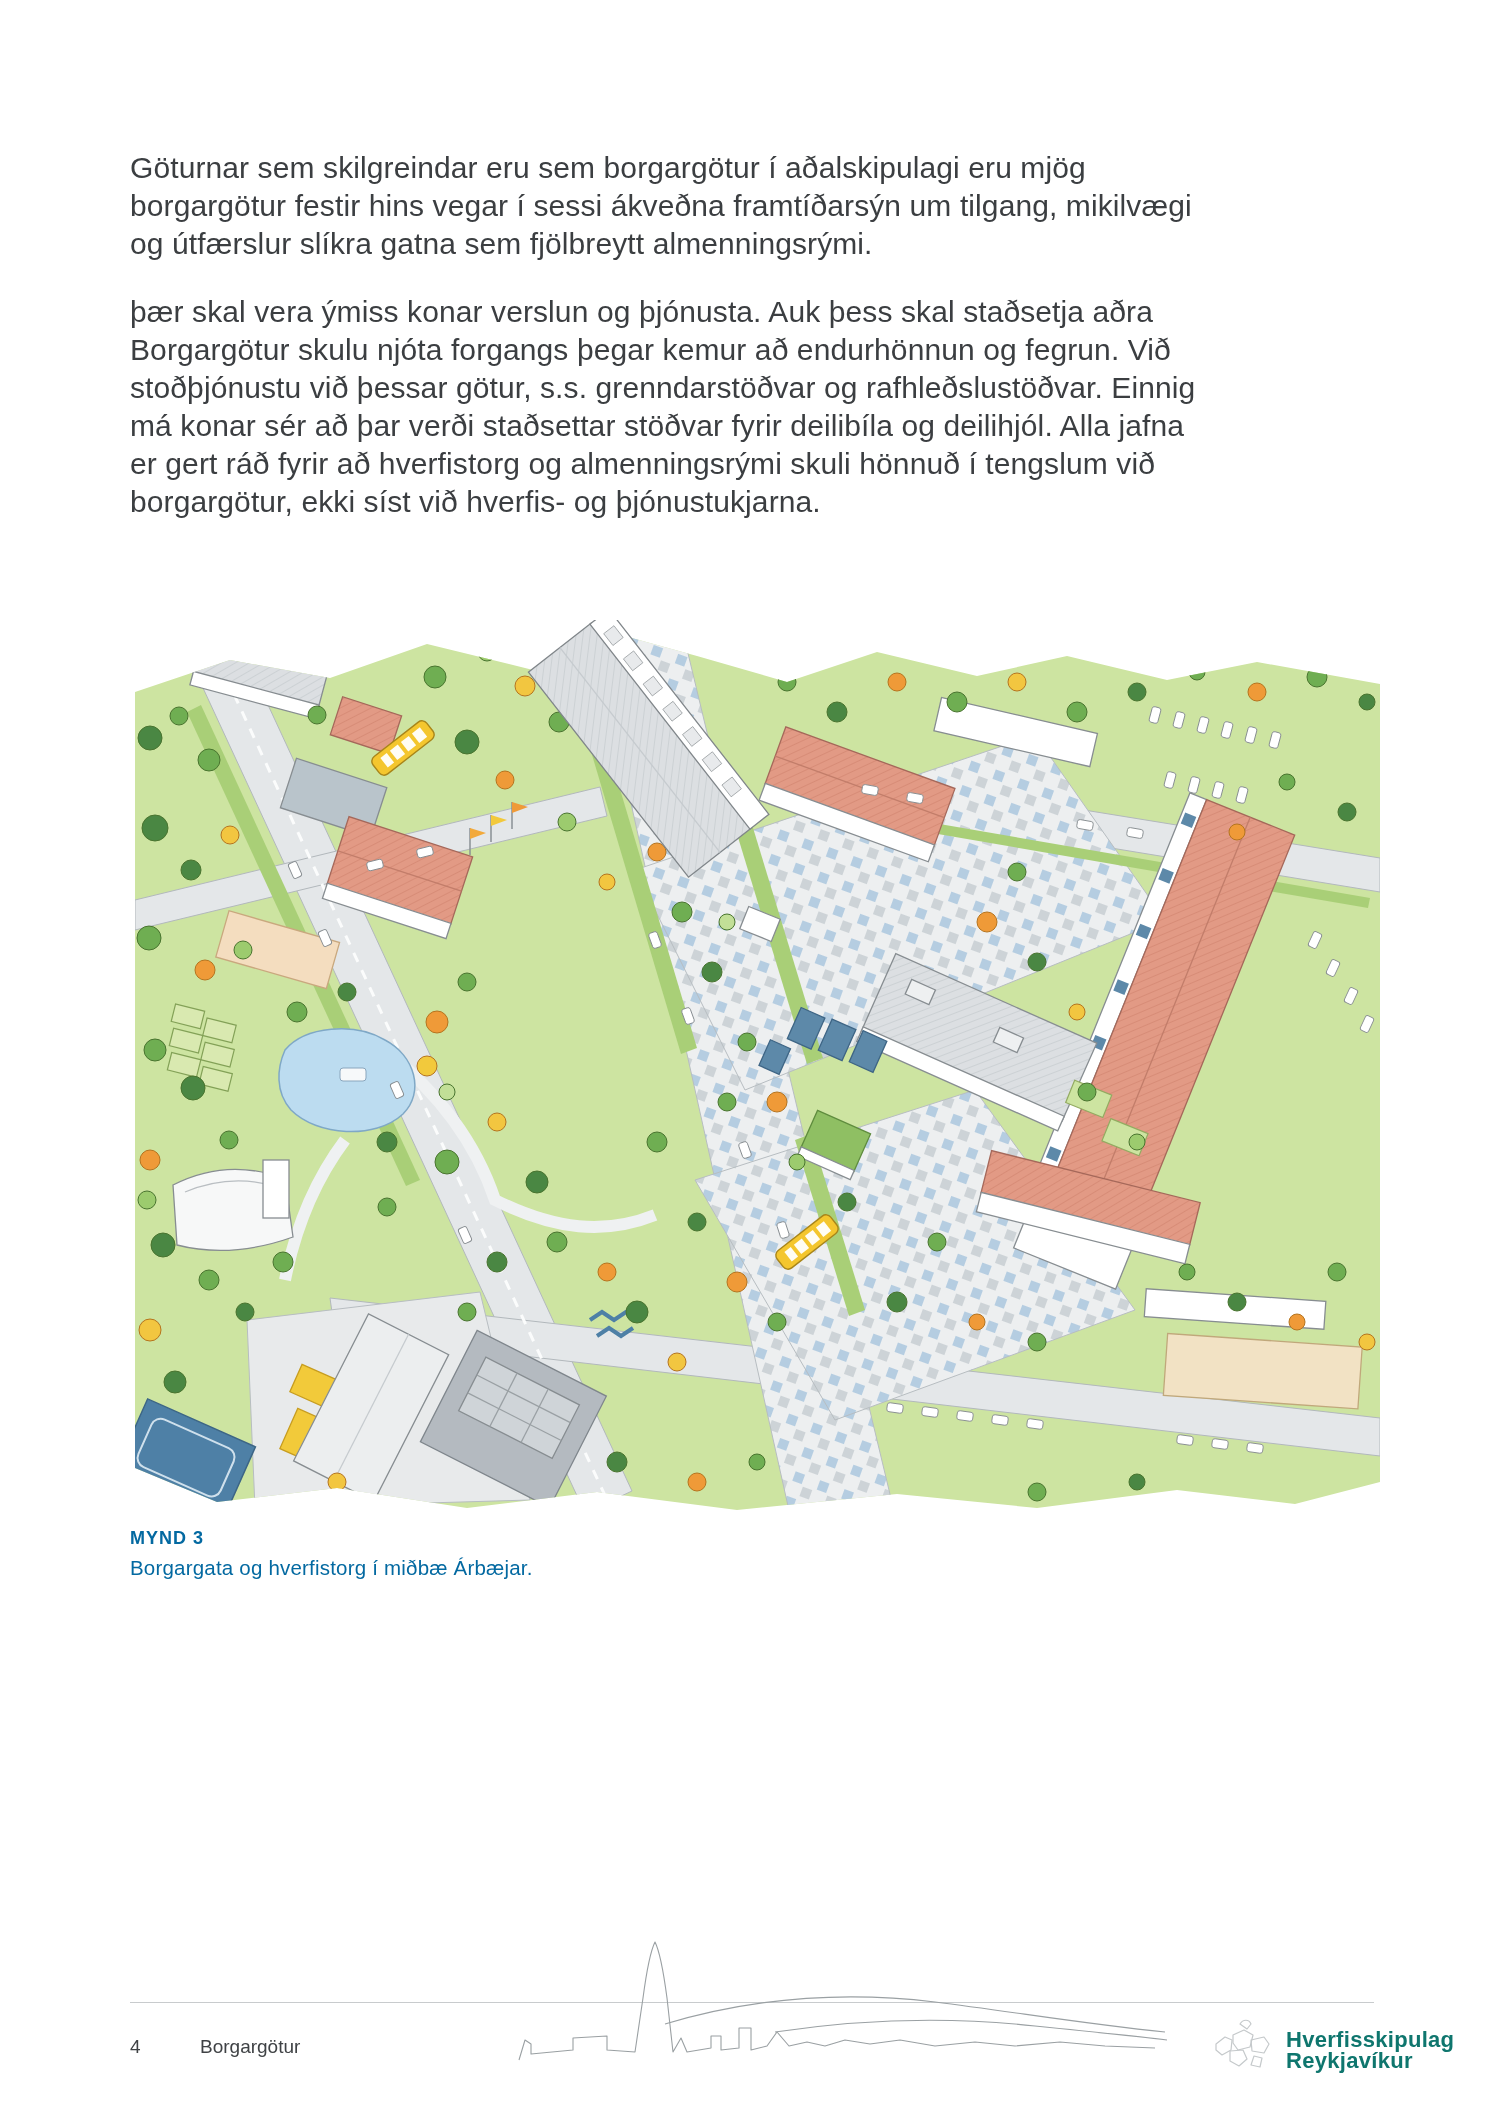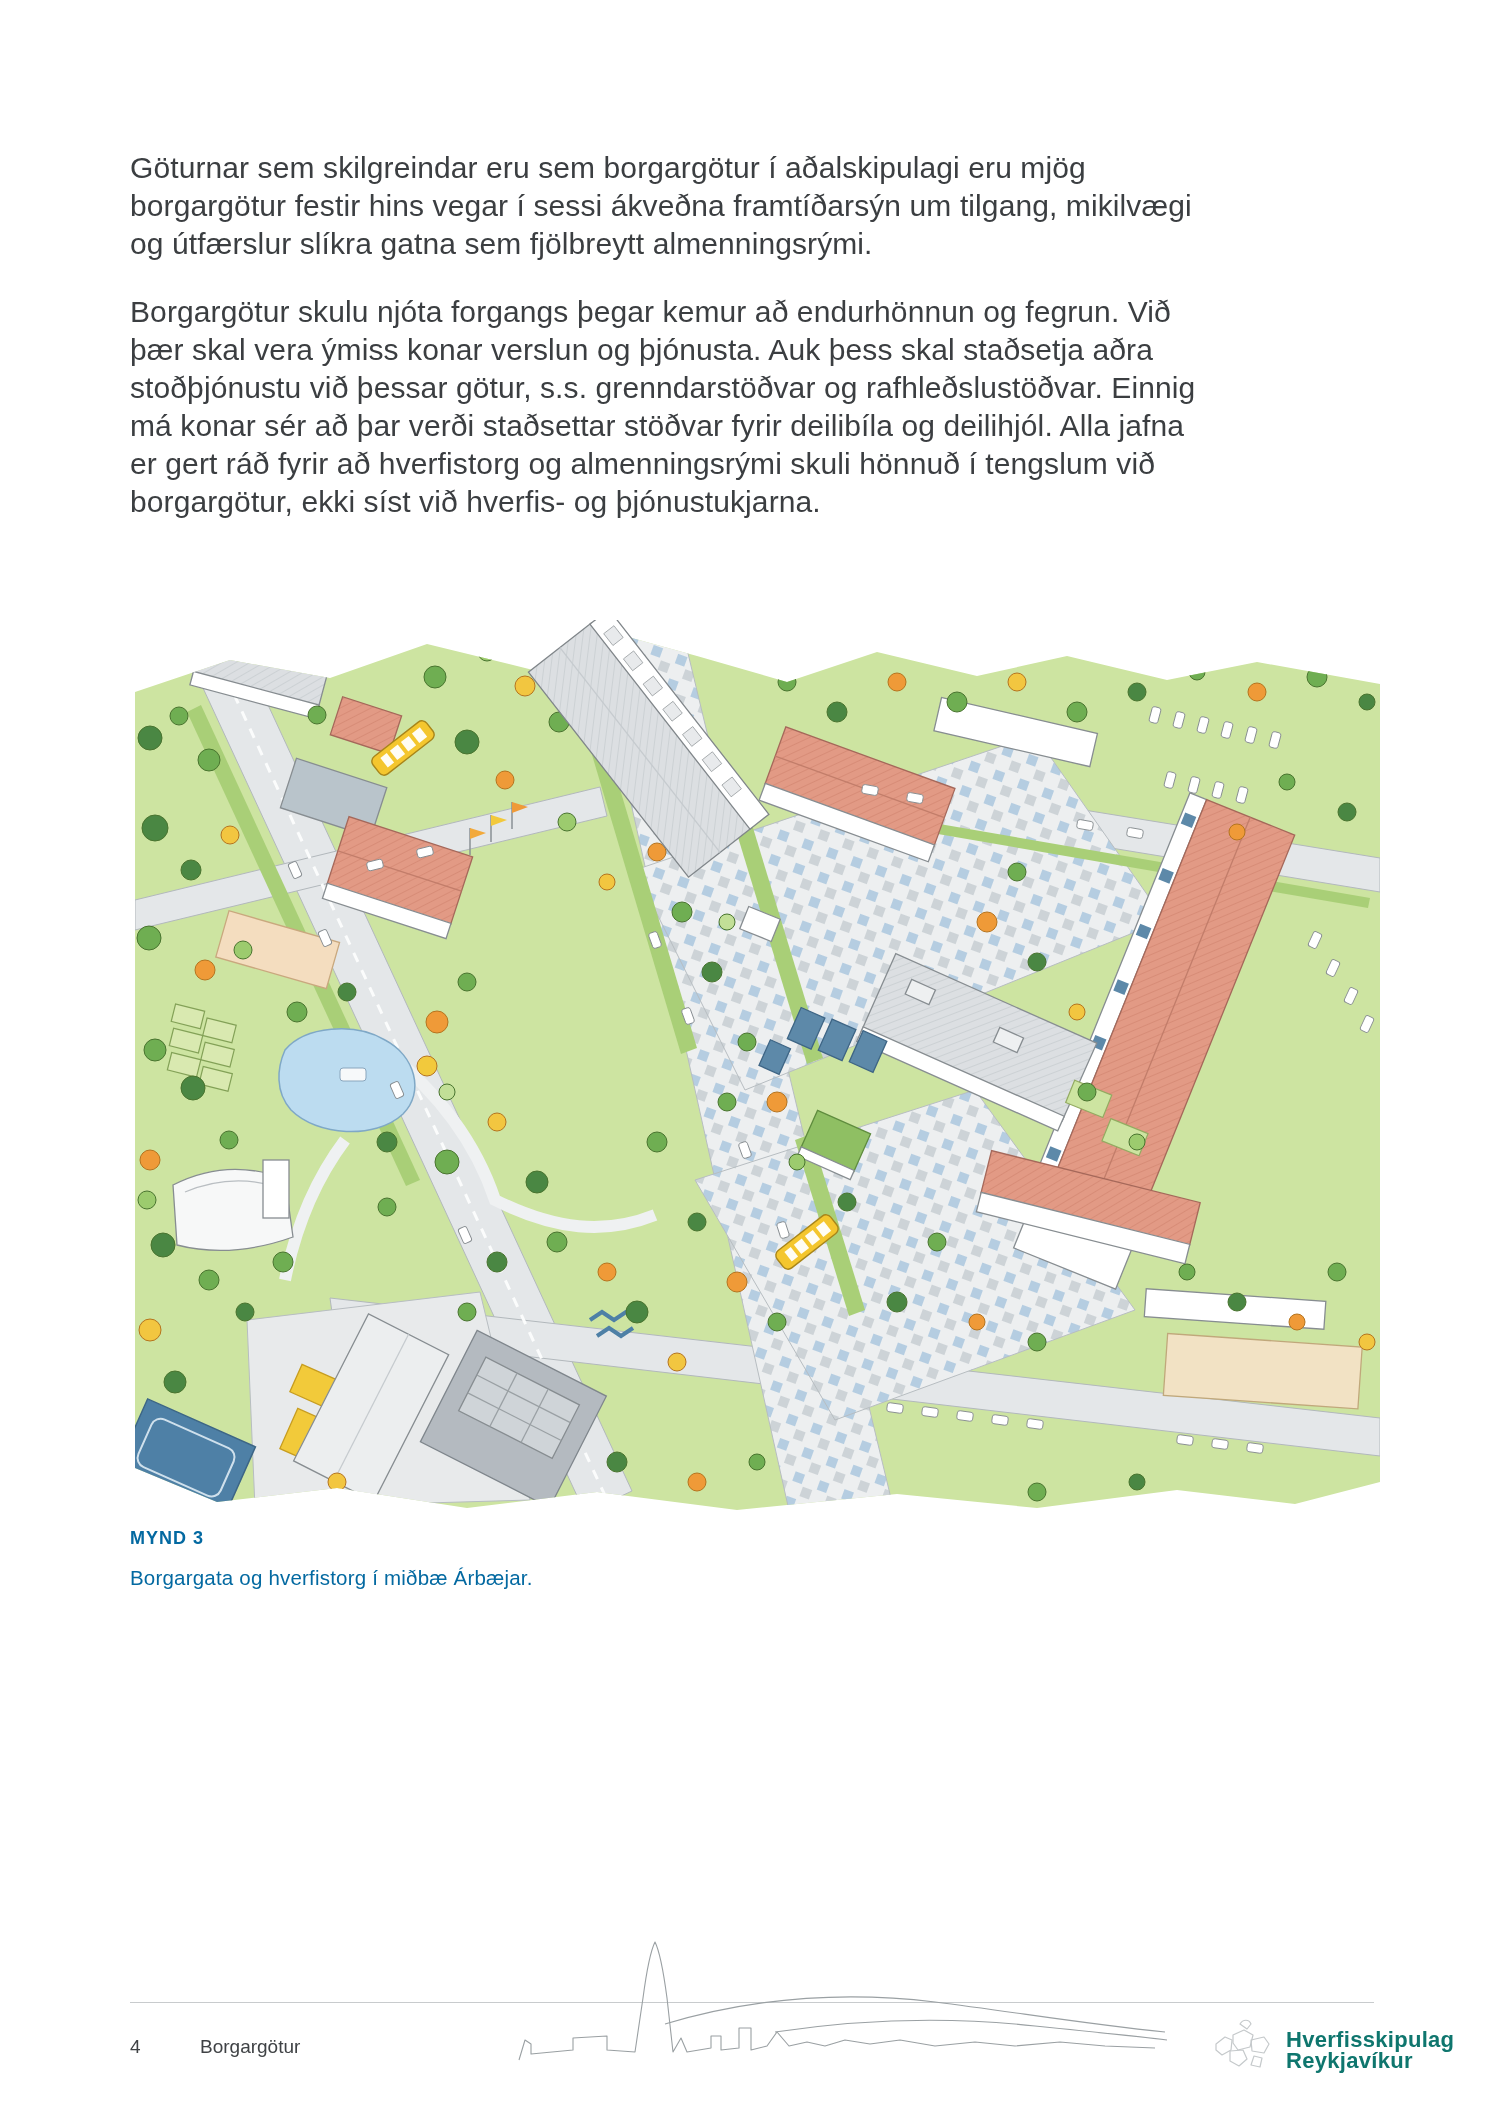--- a/index.html
+++ b/index.html
@@ -5,42 +5,42 @@
   html,body{margin:0;padding:0}
   body{width:1500px;height:2122px;position:relative;background:#ffffff;
        font-family:"Liberation Sans",sans-serif;overflow:hidden}
   .line{white-space:nowrap}
   #textblock{position:absolute;left:130px;top:149px;font-size:30px;line-height:38px;
              color:#3b3e41;letter-spacing:.1px}
   .para + .para{margin-top:30px}
   #figurewrap{position:absolute;left:135px;top:620px;width:1245px;height:895px}
   #figcaption{position:absolute;left:130px;top:1528px;color:#0369a1}
   #figcaption .figlabel{font-size:18px;font-weight:bold;letter-spacing:1px}
-  #figcaption .figtext{font-size:20.5px;margin-top:17px;letter-spacing:.2px}
+  #figcaption .figtext{font-size:20.5px;margin-top:7px;letter-spacing:.2px}
   #footer-rule{position:absolute;left:130px;top:2002px;width:1244px;height:1px;background:#c8cbcd}
   #skyline{position:absolute;left:515px;top:1928px}
   .footer-text{position:absolute;top:2036px;font-size:19px;color:#3f4245}
   #page-number{left:130px}
   #section-label{left:200px}
   #logo-icon{position:absolute;left:1210px;top:2018px}
   #logo-text{position:absolute;left:1286px;top:2029px;font-size:22px;line-height:21px;
              font-weight:bold;color:#0f766e;letter-spacing:.3px}
 </style>
 </head>
 <body>
 
 <div id="textblock">
   <div class="para">
     <div class="line">Göturnar sem skilgreindar eru sem borgargötur í aðalskipulagi eru mjög</div>
     <div class="line">borgargötur festir hins vegar í sessi ákveðna framtíðarsýn um tilgang, mikilvægi</div>
     <div class="line">og útfærslur slíkra gatna sem fjölbreytt almenningsrými.</div>
   </div>
   <div class="para">
+    <div class="line">þær skal vera ýmiss konar verslun og þjónusta. Auk þess skal staðsetja aðra</div>
     <div class="line">Borgargötur skulu njóta forgangs þegar kemur að endurhönnun og fegrun. Við</div>
-    <div class="line">þær skal vera ýmiss konar verslun og þjónusta. Auk þess skal staðsetja aðra</div>
     <div class="line">stoðþjónustu við þessar götur, s.s. grenndarstöðvar og rafhleðslustöðvar. Einnig</div>
     <div class="line">má konar sér að þar verði staðsettar stöðvar fyrir deilibíla og deilihjól. Alla jafna</div>
     <div class="line">er gert ráð fyrir að hverfistorg og almenningsrými skuli hönnuð í tengslum við</div>
     <div class="line">borgargötur, ekki síst við hverfis- og þjónustukjarna.</div>
   </div>
 </div>
 
 <div id="figurewrap">
 <svg width="1245" height="895" viewBox="0 0 1245 895" xmlns="http://www.w3.org/2000/svg">
   <defs>

